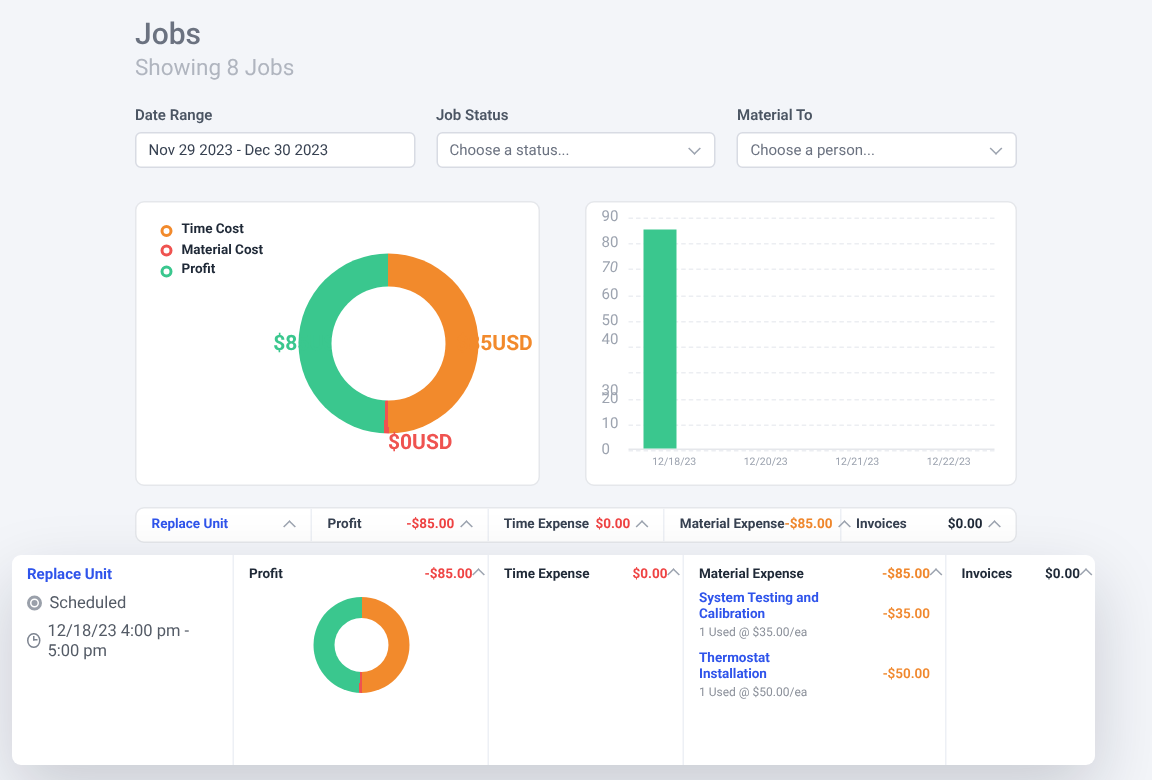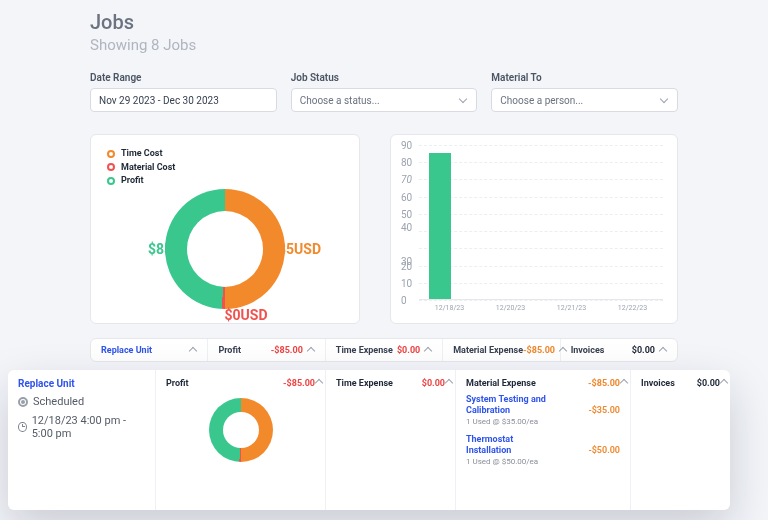--- a/index.html
+++ b/index.html
@@ -9,21 +9,21 @@
   .subtitle { font-size: 15px; color: #b0b5bf; margin-top: 2px; }
   .filters { display: flex; gap: 14px; margin-top: 18px; }
   .filter { flex: 1; }
   .filter-label { font-size: 10px; font-weight: 600; color: #4b5563; margin-bottom: 5px; display: block; }
   .input, .select { width: 100%; height: 24px; border: 1px solid #d8dbe3; border-radius: 4px; background: #fff; font-size: 10px; color: #374151; padding: 0 8px; display: flex; align-items: center; justify-content: space-between; }
   .select span.placeholder { color: #6b7280; }
   .chev { width: 10px; height: 10px; position: relative; flex-shrink:0; }
   .chev::before { content: ""; position: absolute; width: 5px; height: 5px; border-right: 1px solid #9ca3af; border-bottom: 1px solid #9ca3af; transform: rotate(45deg); top: 1px; left: 2px; }
   .charts { display: flex; gap: 30px; margin-top: 22px; }
   .card { background: #fff; border: 1px solid #e5e7eb; border-radius: 6px; }
-  .donut-card { width: 270px; height: 190px; padding: 12px 16px; display:flex; flex-direction:column; }
+  .donut-card { width: 270px; height: 190px; padding: 12px 16px; display:flex; flex-direction:row; }
   .legend { font-size: 9px; line-height: 1.5; }
   .legend-row { display: flex; align-items: center; gap: 6px; }
   .dot { width: 8px; height: 8px; border-radius: 50%; border: 2px solid; background:#fff; box-sizing:border-box; }
   .dot.time { border-color: #f28a2c; }
   .dot.mat { border-color: #ef5350; }
   .dot.profit { border-color: #3ac78e; }
   .legend-row b { font-weight:700; font-size:9px; }
   .donut-wrap { flex:1; display:flex; align-items:center; justify-content:center; position:relative; }
   .donut { width:120px; height:120px; border-radius:50%; background: conic-gradient(#f28a2c 0deg 180deg, #ef5350 180deg 183deg, #3ac78e 183deg 360deg); position:relative; }
   .donut::after { content:""; position:absolute; top:22px; left:22px; width:76px; height:76px; background:#fff; border-radius:50%; }

